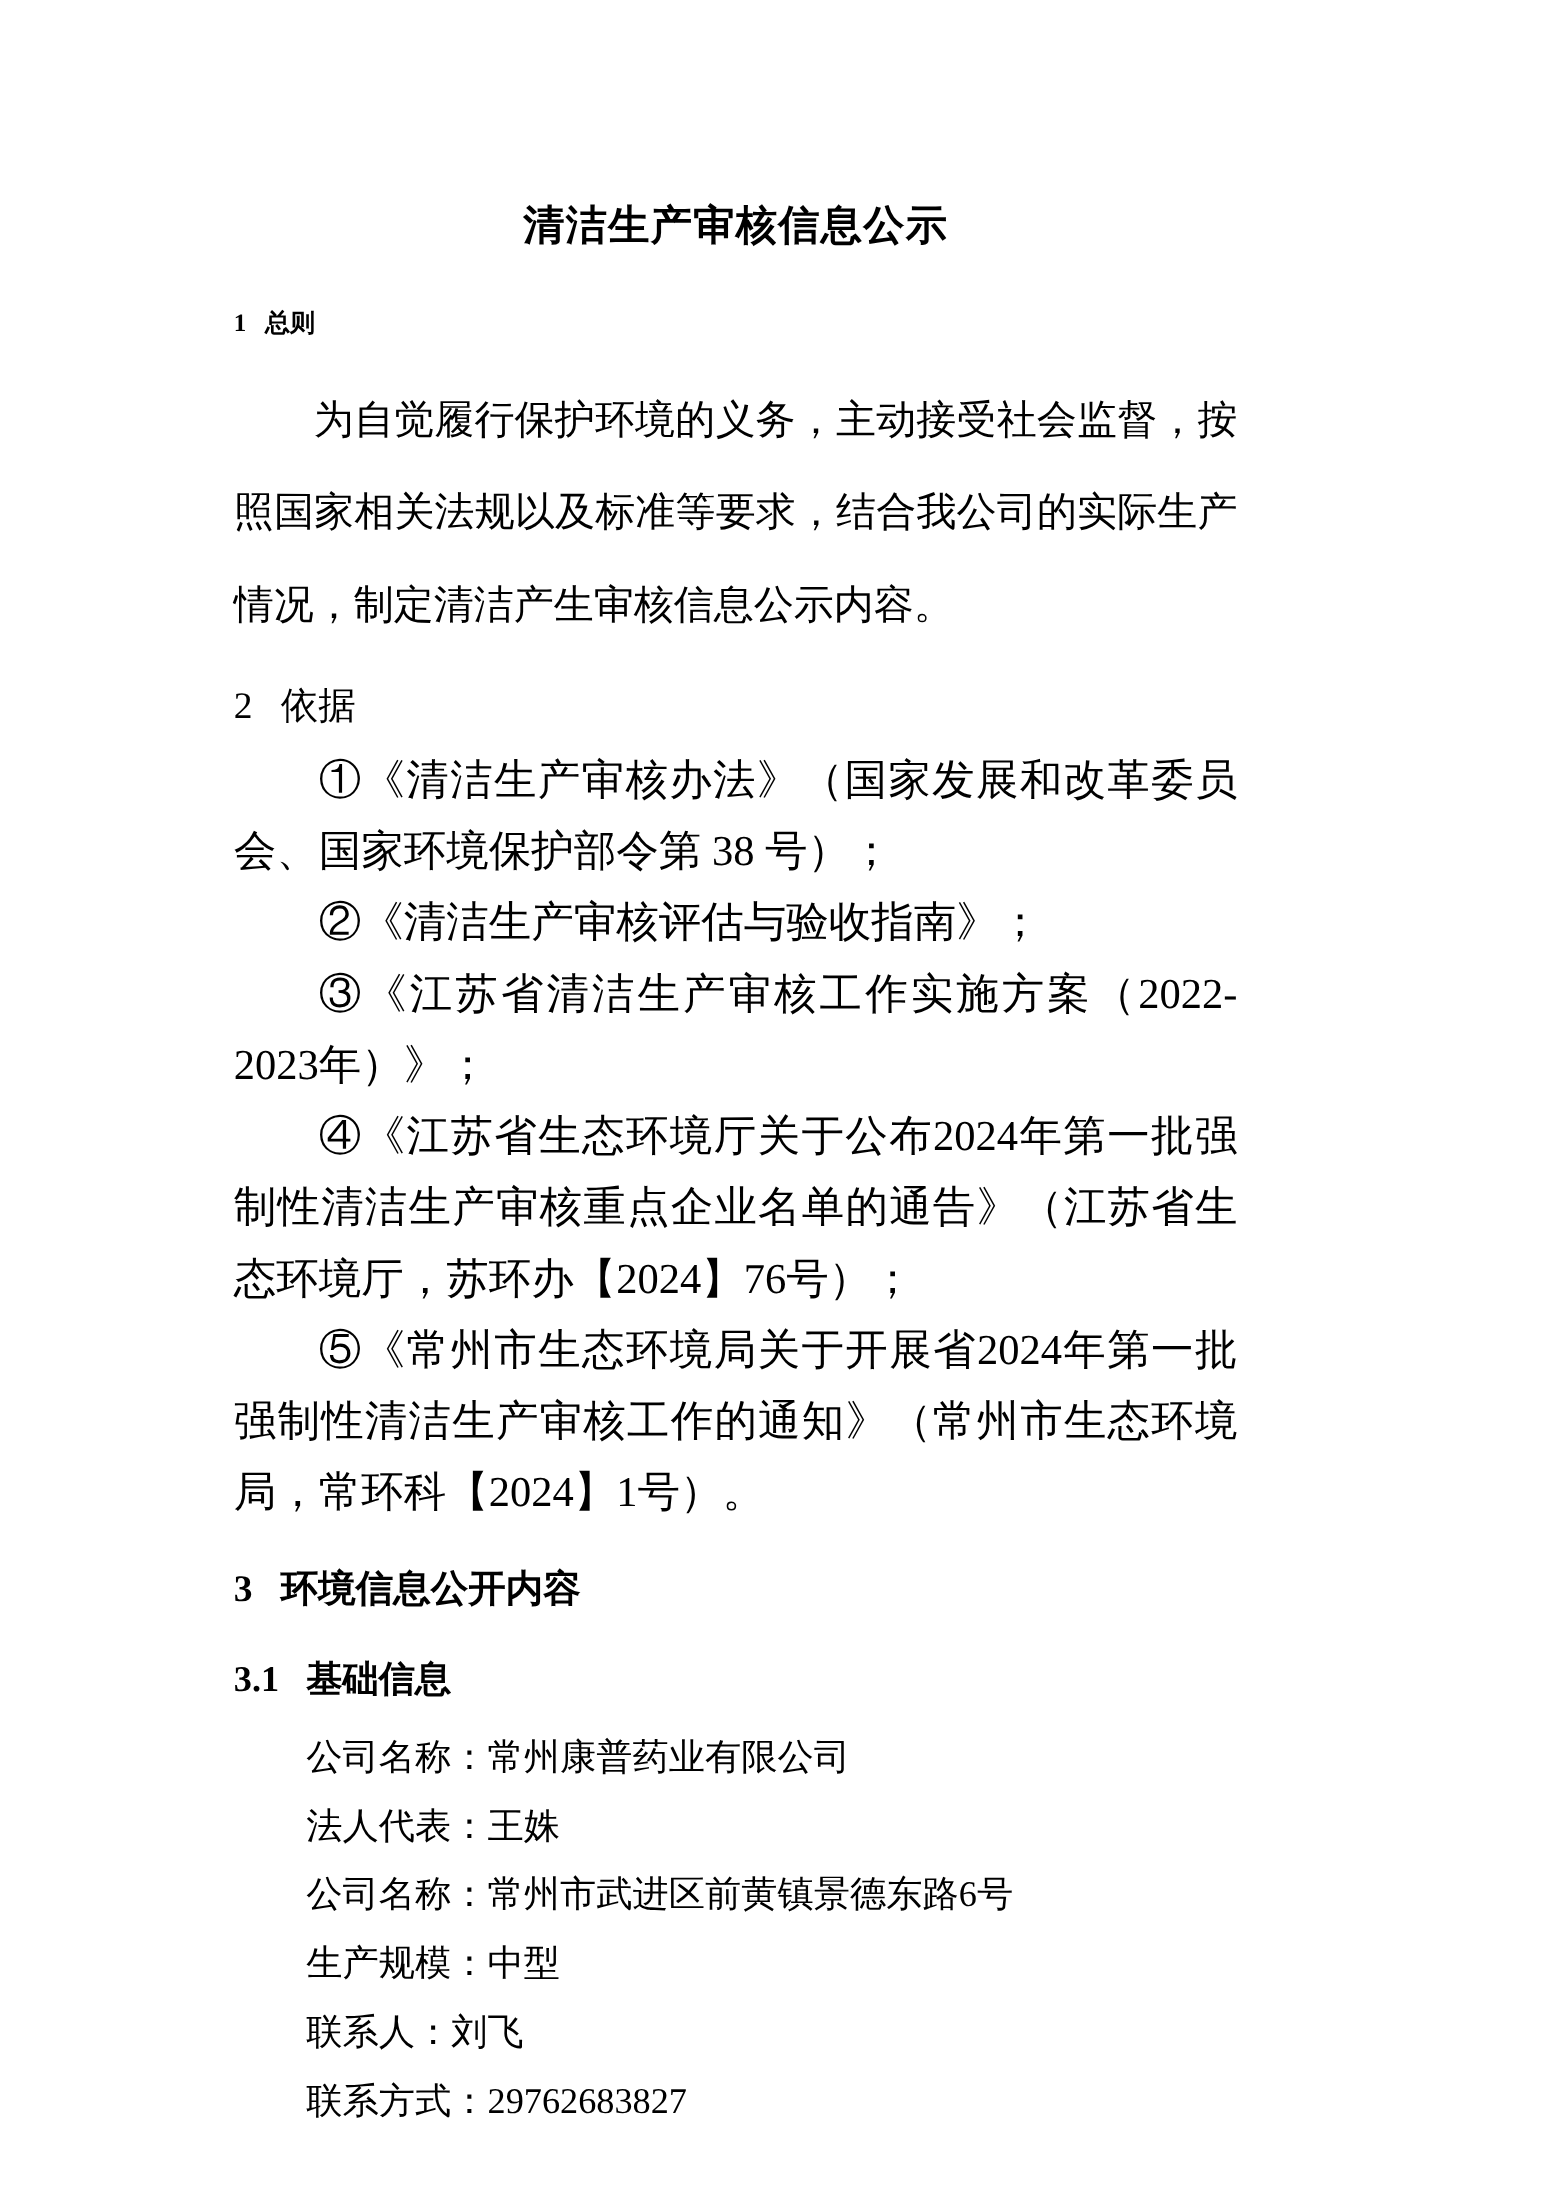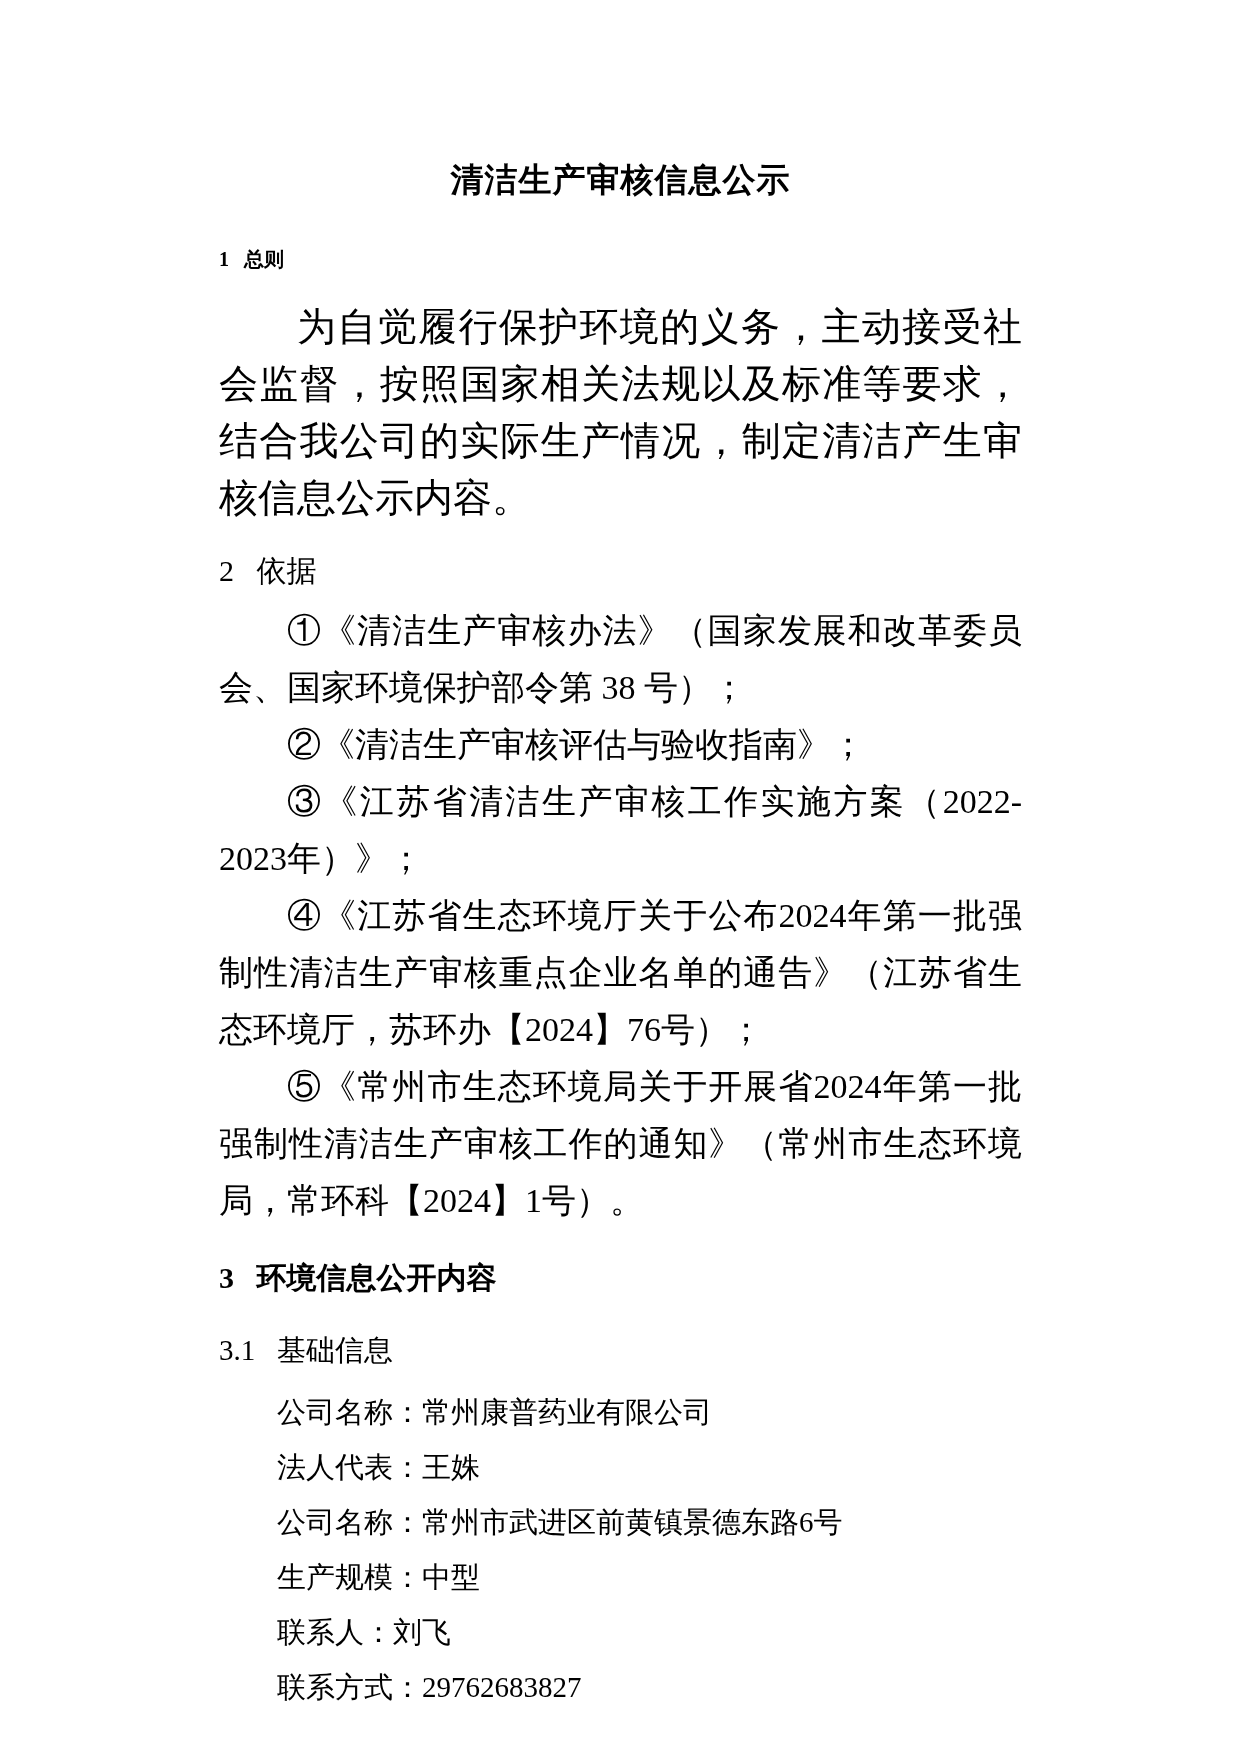--- a/index.html
+++ b/index.html
@@ -13,21 +13,20 @@
     color: #000000;
     font-family: "Liberation Serif", "DejaVu Serif", serif;
     overflow: hidden;
   }
   .page {
     box-sizing: border-box;
     width: 1160px;
     height: 1753px;
     padding: 158px 170px 0 187px;
     background: #ffffff;
-    margin-left: 32px;
   }
   .doc-title {
     font-family: "Liberation Sans", "DejaVu Sans", sans-serif;
     font-size: 33px;
     font-weight: bold;
     line-height: 44px;
     text-align: center;
     margin: 0;
     letter-spacing: 1px;
   }
@@ -44,34 +43,34 @@
     margin: 26px 0 0 0;
   }
   .heading-3 {
     font-size: 30px;
     font-weight: bold;
     line-height: 38px;
     margin: 30px 0 0 0;
   }
   .heading-sub {
     font-size: 29px;
-    font-weight: normal;
+    font-weight: bold;
     line-height: 34px;
     margin: 36px 0 0 0;
   }
   .heading-num {
     font-family: "Liberation Serif", "DejaVu Serif", serif;
     margin-right: 0.75em;
   }
   .heading-text {
     font-family: "Liberation Sans", "DejaVu Sans", sans-serif;
   }
   .body-para {
-    font-size: 39px;
-    line-height: 57px;
+    font-size: 32px;
+    line-height: 74px;
     text-align: justify;
     text-indent: 2em;
     margin: 20px 0 0 0;
   }
   .ref-list {
     margin: 12px 0 0 0;
   }
   .ref-item {
     font-size: 34px;
     line-height: 57px;

